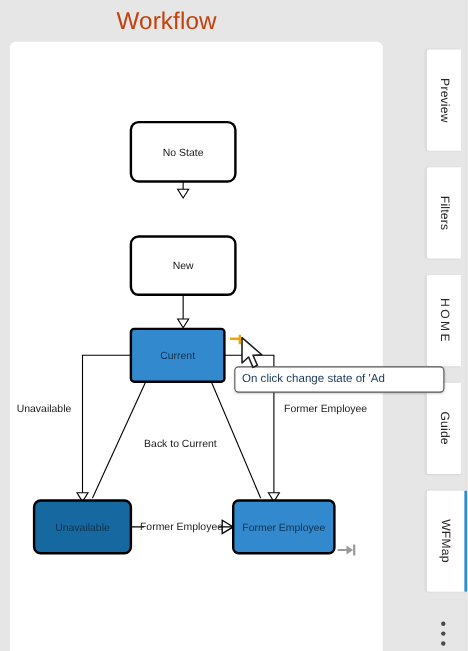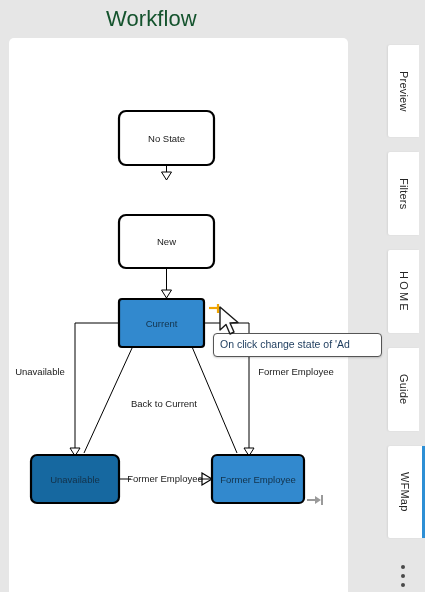--- a/index.html
+++ b/index.html
@@ -21,21 +21,21 @@
     left: 0; top: 0;
     width: 380px;
     height: 38px;
     background: #e6e6e6;
   }
   #page-title {
     position: absolute;
     left: 106px;
     top: 6px;
     font-size: 22px;
-    color: #14532d;
+    color: #c2410c;
     letter-spacing: 0.1px;
     white-space: nowrap;
   }
 
   
   #diagram-card {
     position: absolute;
     left: 9px;
     top: 38px;
     width: 339px;
@@ -77,21 +77,21 @@
   .node-rect {
     stroke: #000000;
     stroke-width: 2.2;
   }
 
   
   #tooltip {
     position: absolute;
     left: 213px;
     top: 333px;
-    width: 169px;
+    width: 191px;
     box-sizing: border-box;
     background: #ffffff;
     border: 1px solid #555555;
     border-radius: 4px;
     padding: 4px 6px 5px 6px;
     font-size: 10.5px;
     line-height: 13px;
     color: #1b3a5c;
     z-index: 40;
     box-shadow: 0 1px 2px rgba(0,0,0,0.18);

